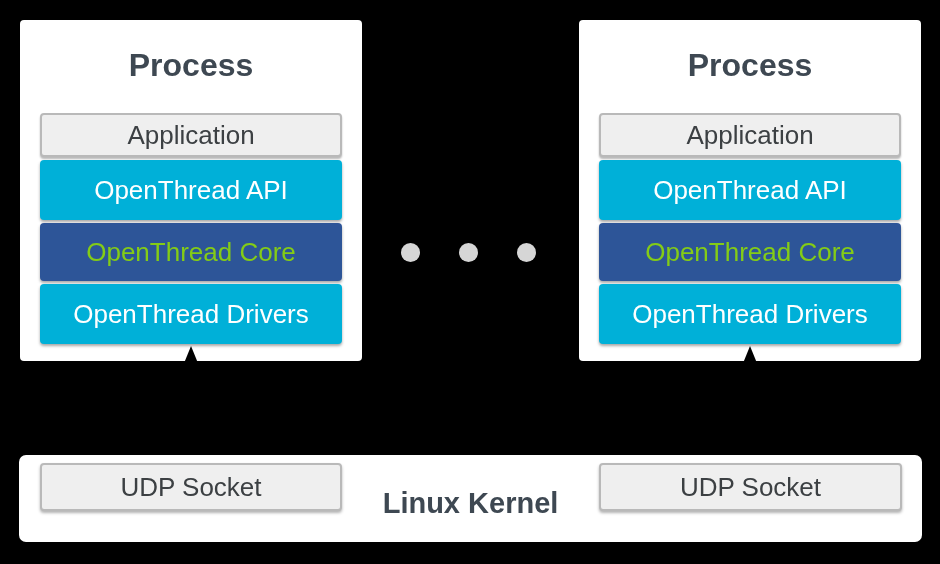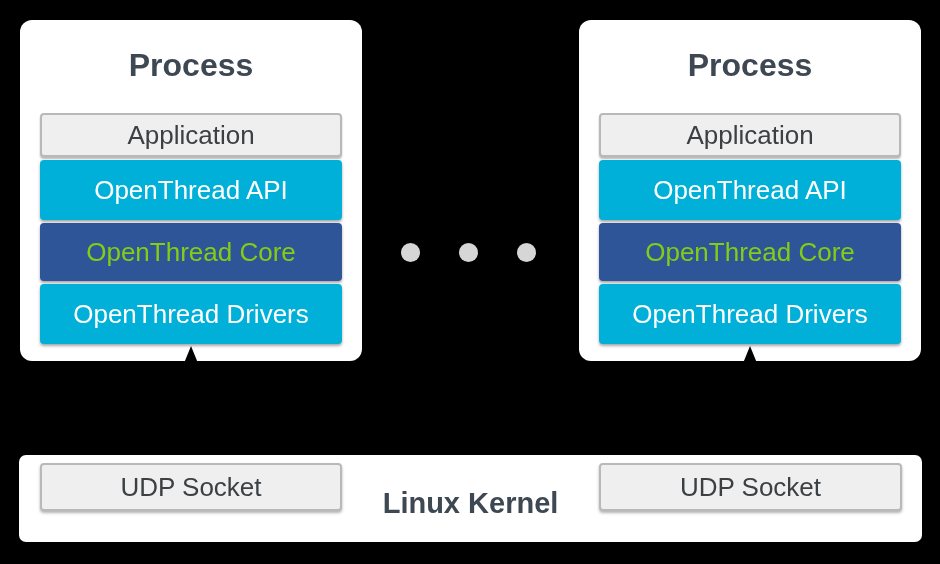--- a/index.html
+++ b/index.html
@@ -17,21 +17,21 @@
     height: 564px;
     background: var(--background, #000000);
   }
   
   .process-card {
     position: absolute;
     top: 20px;
     width: 342px;
     height: 341px;
     background: var(--card, #ffffff);
-    border-radius: 12px;
+    border-radius: 4px;
     box-shadow: 0 2px 8px rgba(0,0,0,0.55);
     box-sizing: border-box;
     padding: 0 20px;
   }
   .process-card.left  { left: 20px; }
   .process-card.right { left: 579px; }
 
   .card-title {
     margin-top: 27px;
     height: 36px;

